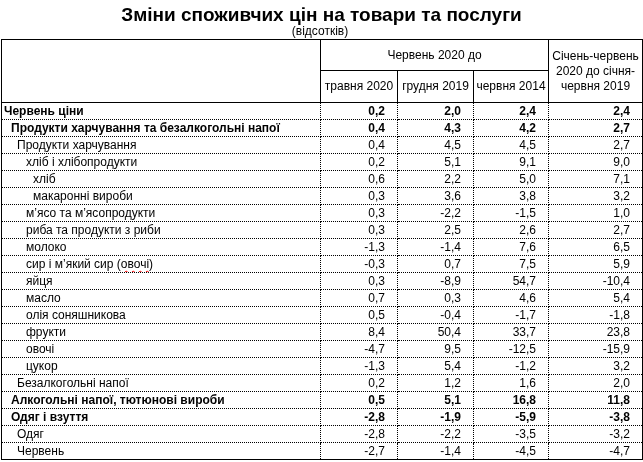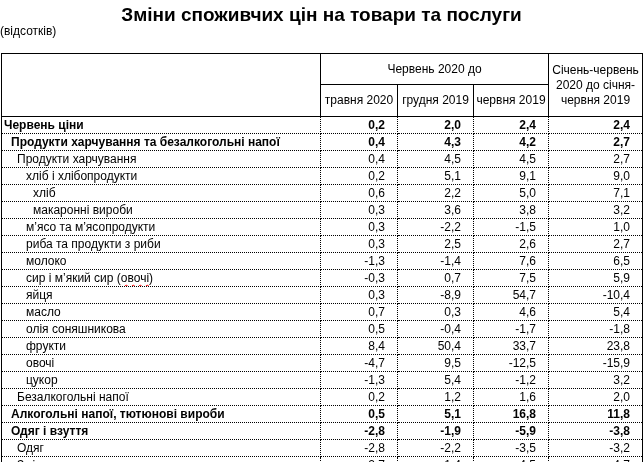--- a/index.html
+++ b/index.html
@@ -19,26 +19,26 @@
   }
   .page{width:643px;height:462px;}
   .doc-title{
     margin-top:6px;
     text-align:center;
     font-size:19px;
     font-weight:bold;
     line-height:18px;
   }
   .unit-note{
-    text-align:left;
+    text-align:center;
     font-size:12px;
     line-height:13px;
     padding-right:3px;
     margin-top:1px;
-    margin-bottom:15px;
+    margin-bottom:1px;
   }
   table.price-table{
     border-collapse:collapse;
     table-layout:fixed;
     width:641px;
     margin-left:1px;
     font-size:12px;
   }
   thead th{
     border:1px solid var(--border-color);
@@ -100,21 +100,21 @@
     </colgroup>
     <thead>
       <tr class="h-row-1">
         <th rowspan="2"></th>
         <th colspan="3">Червень 2020 до</th>
         <th rowspan="2" style="white-space:normal;">Січень-червень 2020 до січня-червня 2019</th>
       </tr>
       <tr class="h-row-2">
         <th>травня 2020</th>
         <th>грудня 2019</th>
-        <th>червня 2019</th>
+        <th>червня 2014</th>
       </tr>
     </thead>
     <tbody>
         <tr class="bold">
     <td class="label indent-0">Червень ціни</td>
     <td class="val">0,2</td>
     <td class="val">2,0</td>
     <td class="val">2,4</td>
     <td class="val">2,4</td>
   </tr>
@@ -245,21 +245,21 @@
     <td class="val">-3,8</td>
   </tr>
         <tr>
     <td class="label indent-2">Одяг</td>
     <td class="val">-2,8</td>
     <td class="val">-2,2</td>
     <td class="val">-3,5</td>
     <td class="val">-3,2</td>
   </tr>
         <tr>
-    <td class="label indent-2">Зміни</td>
+    <td class="label indent-2">Червень</td>
     <td class="val">-2,7</td>
     <td class="val">-1,4</td>
     <td class="val">-4,5</td>
     <td class="val">-4,7</td>
   </tr>
       </tbody>
   </table>
 
 </div>
 

